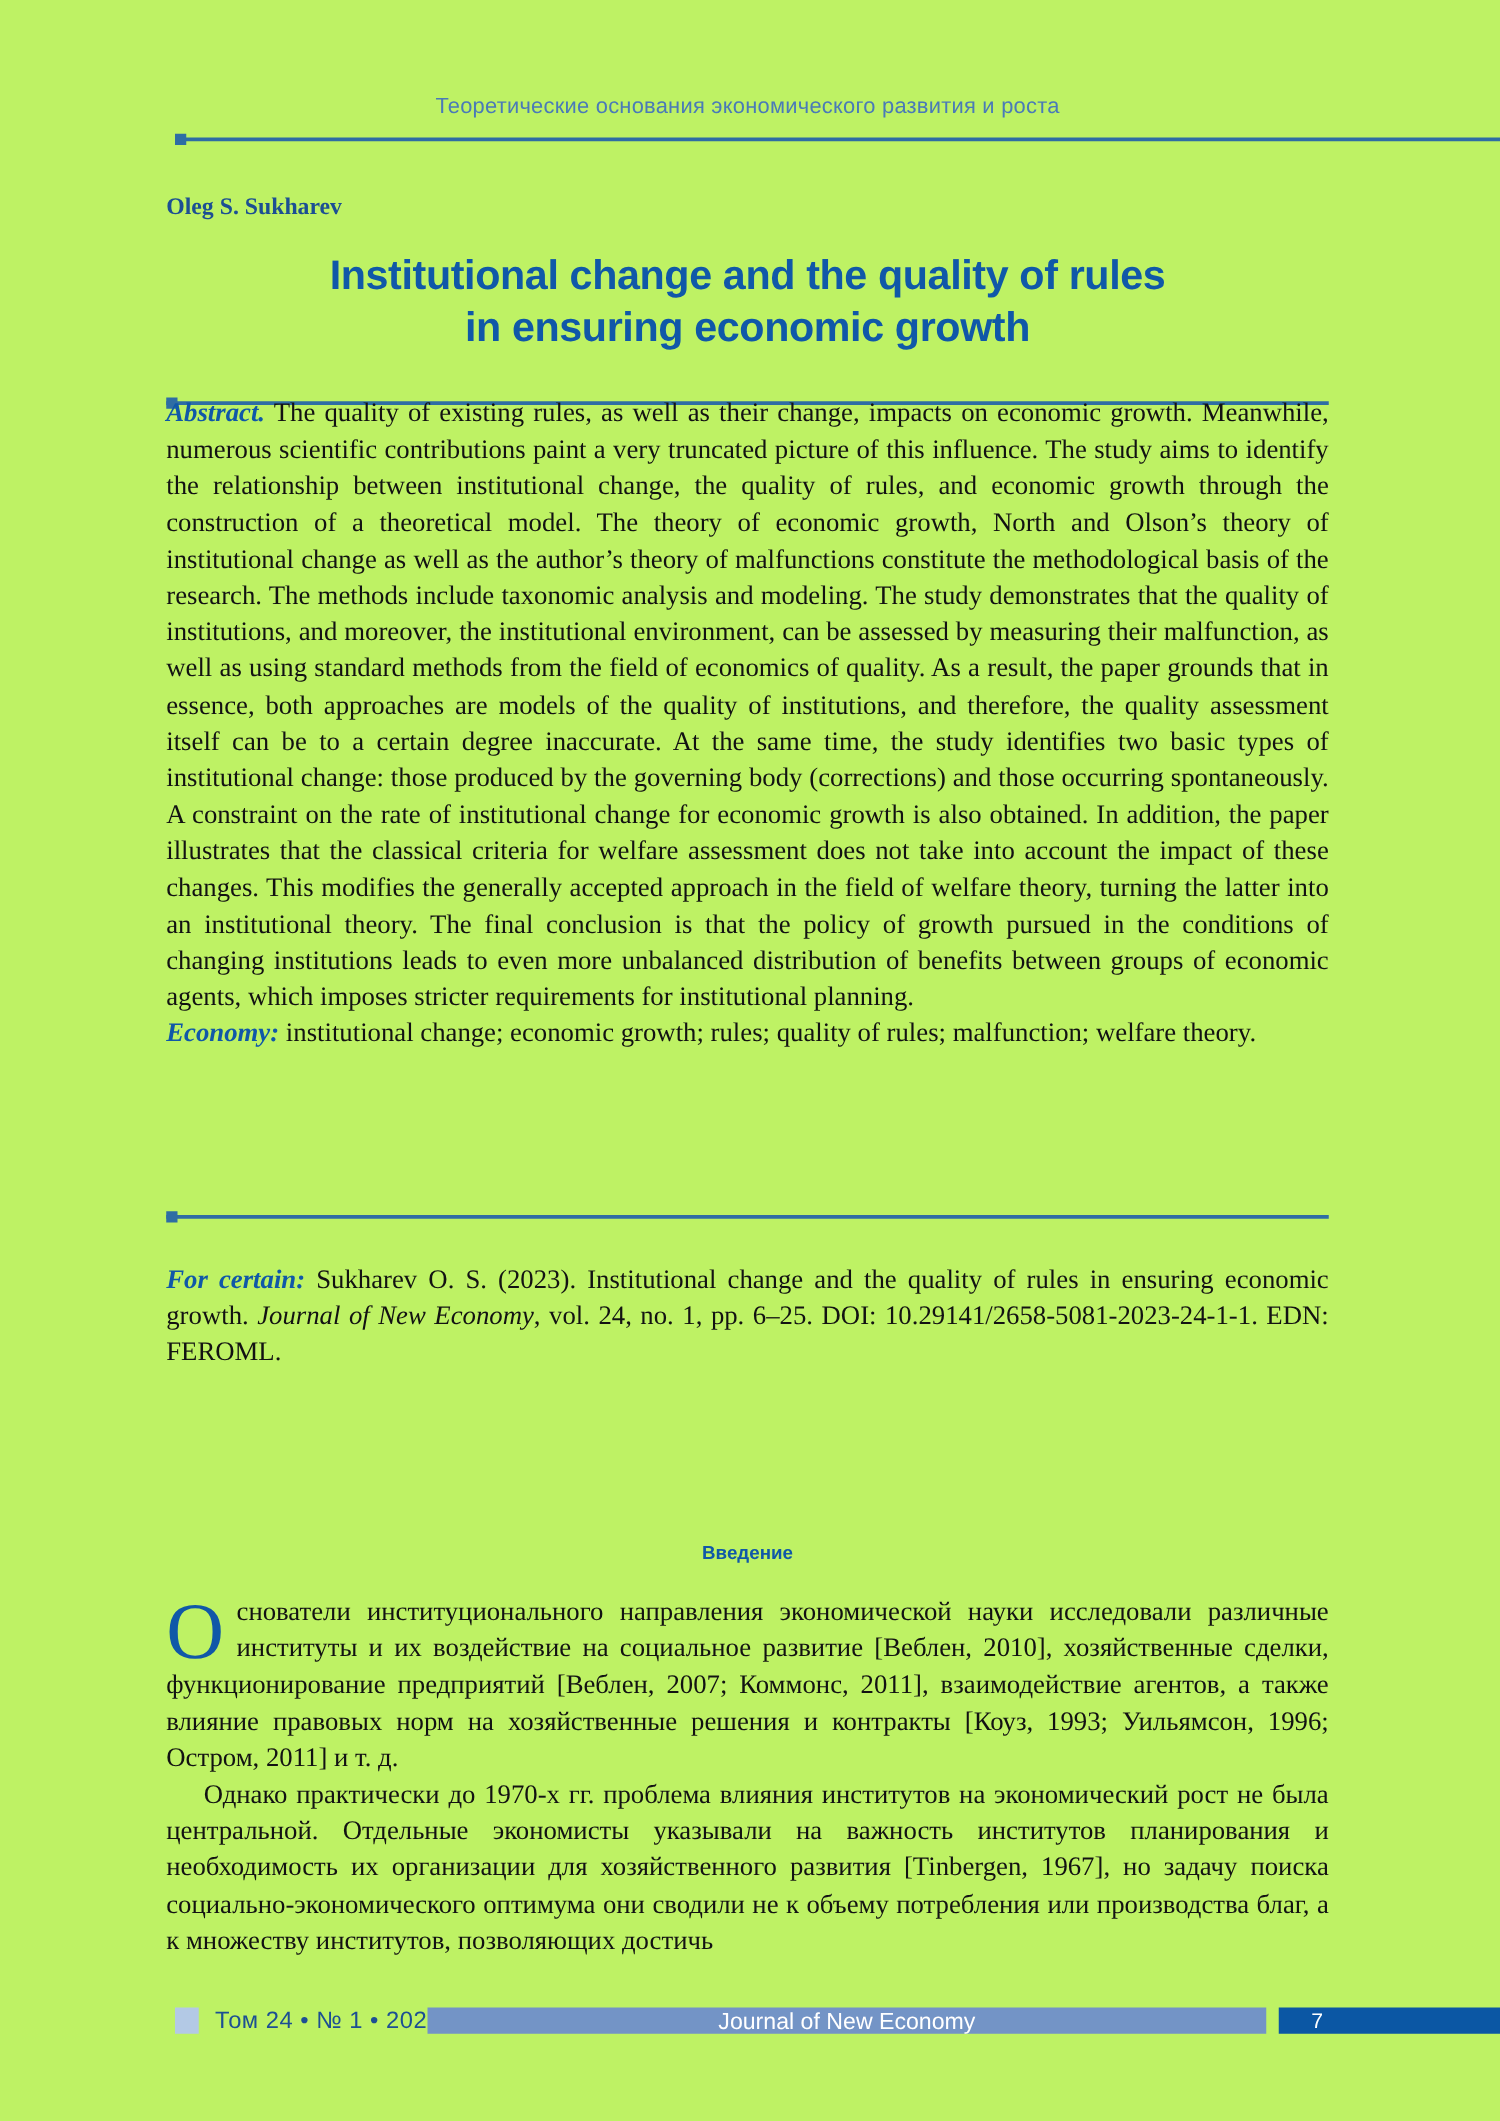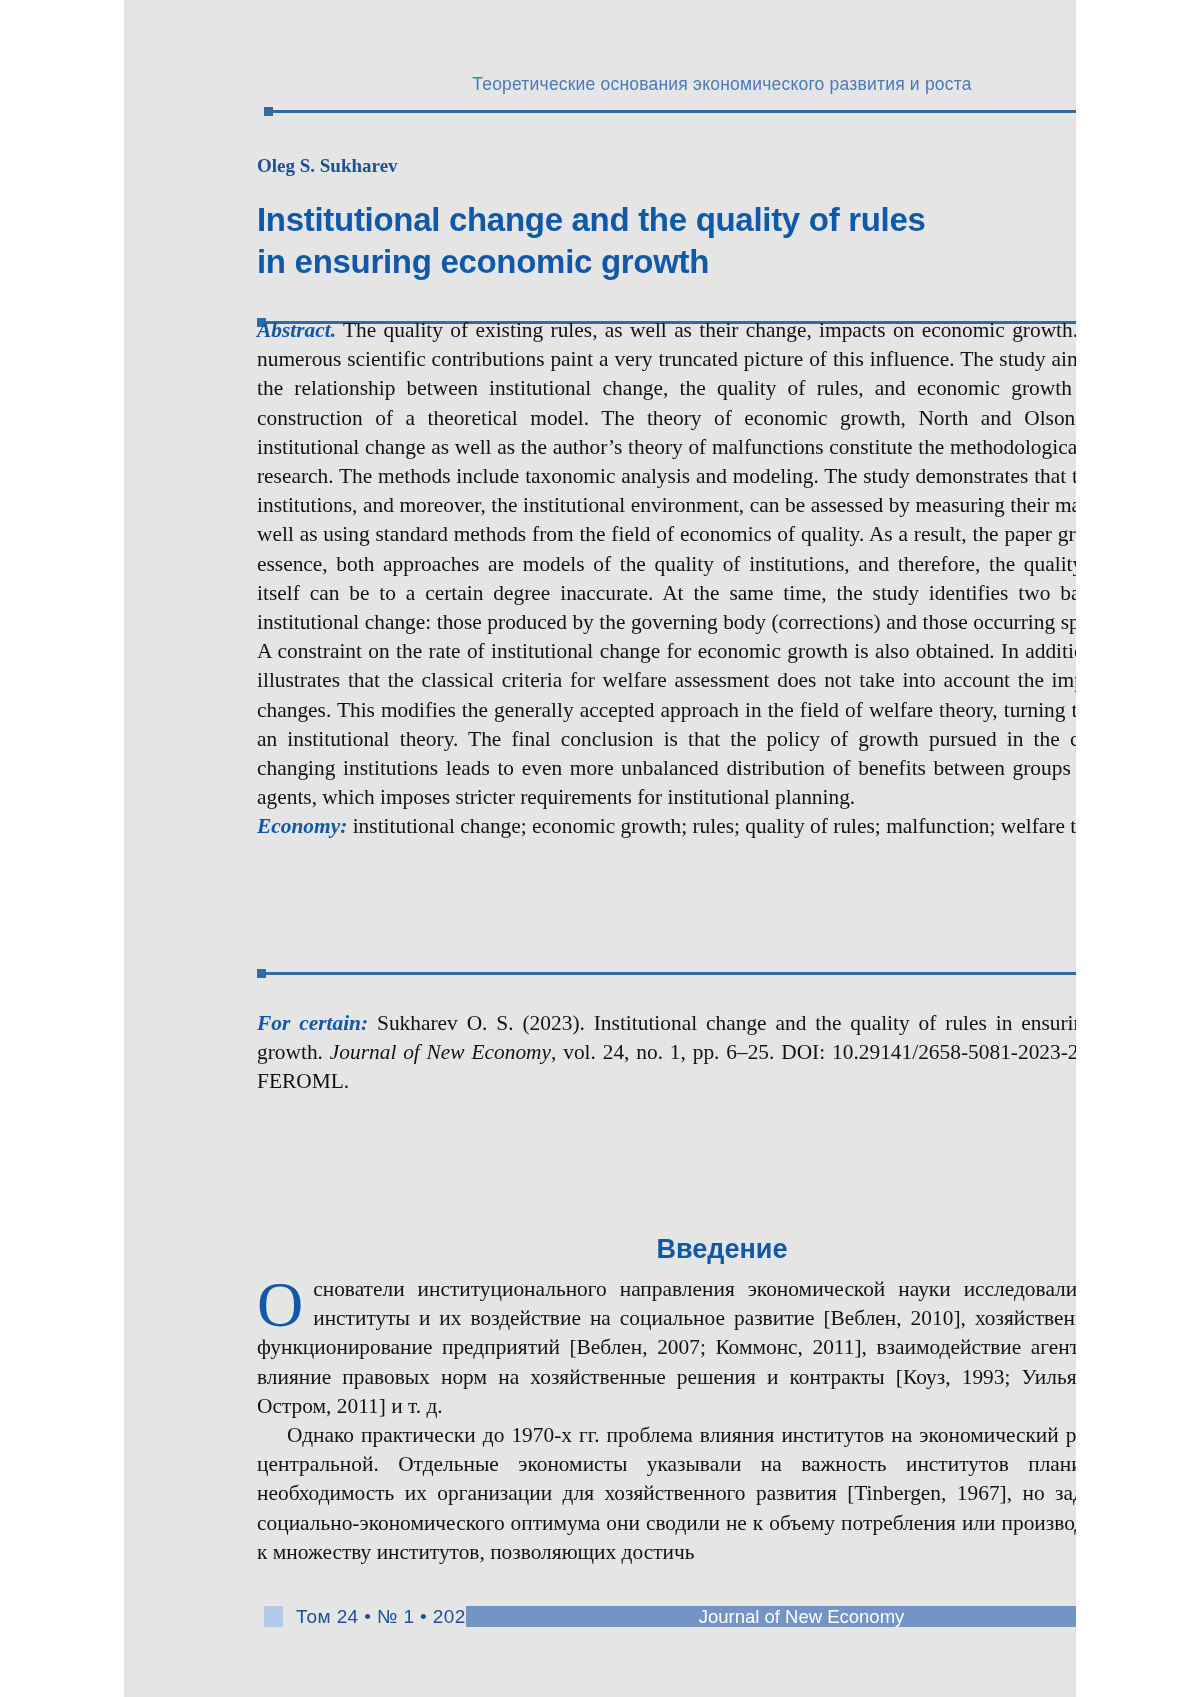--- a/index.html
+++ b/index.html
@@ -9,23 +9,23 @@
     --author:#1c4f93;
     --body-text:#121212;
     --footer-square:#b3c9e5;
     --footer-text:#1c4f93;
     --footer-bar:#7394c6;
     --footer-page:#0b57a4;
   }
   html,body{margin:0;padding:0;background:#ffffff;}
   .page{
     position:relative;
-    width:952px;height:1697px;
+    width:1200px;height:1697px;
     margin:0 auto;
-    background:#e5e5e5;
+    background:#bef264;
     overflow:hidden;
     font-family:"Liberation Serif","DejaVu Serif",serif;
     color:var(--body-text);
   }
   .running-head{
     position:absolute;top:74px;left:133px;width:930px;
     text-align:center;
     font-family:"Liberation Sans","DejaVu Sans",sans-serif;
     font-size:17.5px;letter-spacing:.2px;
     color:var(--running-head);
@@ -35,20 +35,21 @@
   .rule-header{top:110px;left:140px;width:1060px;}
   .rule-abstract{top:321px;left:133px;width:930px;}
   .rule-keywords{top:972px;left:133px;width:930px;}
 
   .author-line{position:absolute;top:155px;left:133px;width:930px;font-size:19px;}
   .author-name{font-weight:bold;color:var(--author);}
   .author-affiliation{position:absolute;left:257px;top:0;color:#111;}
 
   .article-title{
     position:absolute;top:199px;left:133px;width:930px;margin:0;
+    text-align:center;
     font-family:"Liberation Sans","DejaVu Sans",sans-serif;
     font-weight:700;font-size:33px;line-height:42px;letter-spacing:-0.3px;
     color:var(--accent);
   }
 
   .abstract-block{position:absolute;top:316px;left:133px;width:930px;}
   .citation-block{position:absolute;top:1009px;left:133px;width:930px;}
   .intro-block{position:absolute;top:1275px;left:133px;width:930px;}
 
   p.justified{
@@ -57,21 +58,21 @@
   }
   .keywords{margin-top:15px;}
   .intro-p2{text-indent:30px;margin-top:6px;}
   .label-blue{font-weight:bold;font-style:italic;color:var(--accent);}
   .journal-italic{font-style:italic;}
 
   .section-heading{
     position:absolute;top:1234px;left:133px;width:930px;margin:0;
     text-align:center;
     font-family:"Liberation Sans","DejaVu Sans",sans-serif;
-    font-size:27px;font-weight:700;color:var(--accent);
+    font-size:15px;font-weight:700;color:var(--accent);
   }
 
   .dropcap{
     float:left;
     font-size:64px;line-height:50px;
     margin:5px 10px 0 0;
     color:var(--accent);
     font-family:"Liberation Serif","DejaVu Serif",serif;
   }
 

